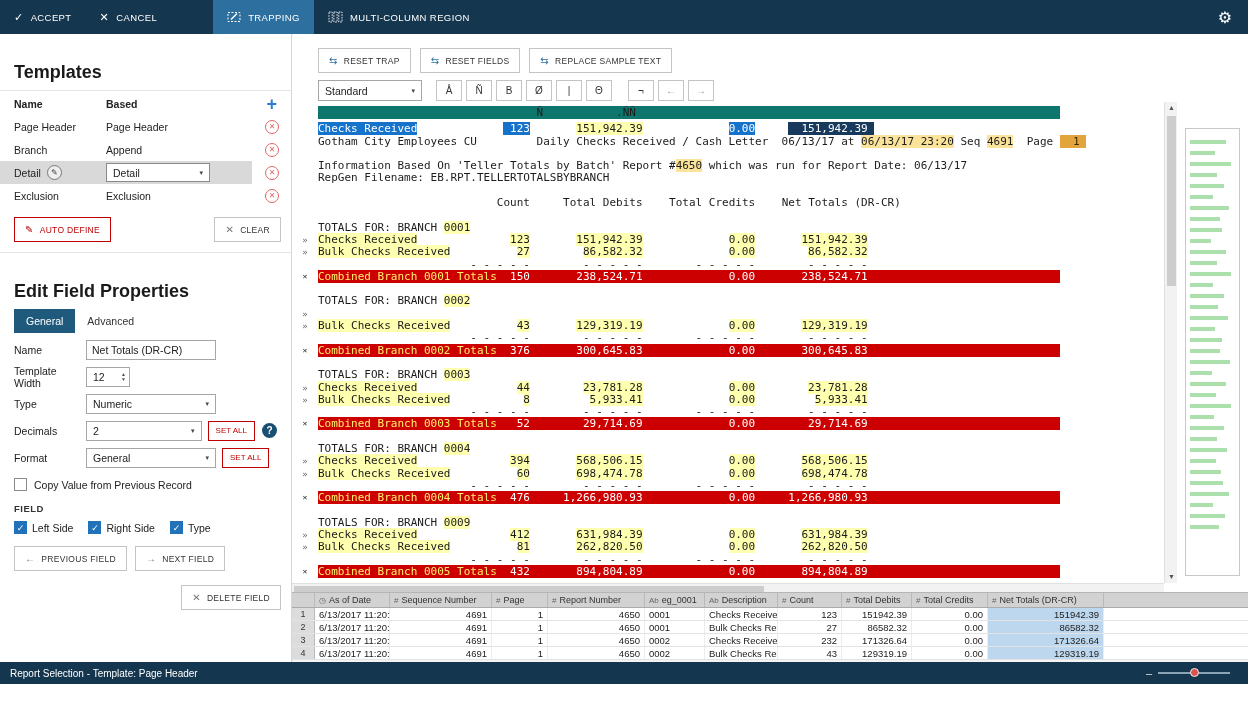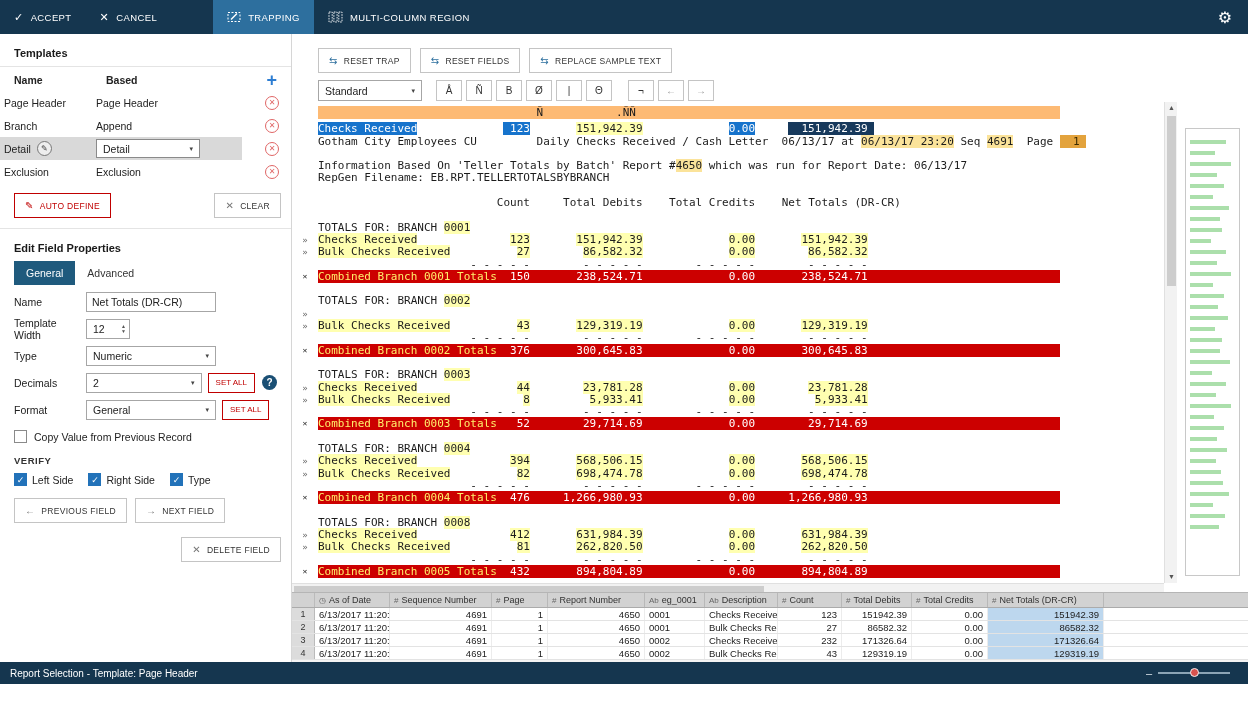--- a/index.html
+++ b/index.html
@@ -11,25 +11,25 @@
 .tb-btn{display:flex;align-items:center;gap:7px;height:34px;padding:0 14px;font-size:9.5px;letter-spacing:.4px;cursor:pointer;white-space:nowrap}
 .tb-tabs{display:flex;height:34px;margin-left:42px}
 .tb-tab.active{background:#2d6f9e}
 .tb-spacer{flex:1}
 .gear{font-size:16px;margin-right:16px;cursor:pointer}
 .ic svg{display:block}
 .ic-g{font-size:11px}
 
 
 .left-panel{position:absolute;left:0;top:34px;width:292px;height:628px;background:#fff;border-right:1px solid #d6d6d6;overflow:hidden}
-.lp-h2{font-size:11px;font-weight:bold;color:#1a1a1a;margin:13px 14px 7px}
+.lp-h2{font-size:18px;font-weight:bold;color:#1a1a1a;margin:28px 14px 7px}
 .lp-div{height:1px;background:#e4e4e4;margin:0 0 4px}
 .tmpl-head{display:grid;grid-template-columns:92px 1fr 36px;align-items:center;padding:2px 6px 4px 14px;font-size:10.5px;font-weight:bold;color:#222}
 .add-btn{color:#2d7dd2;font-size:18px;font-weight:bold;text-align:right;cursor:pointer;line-height:14px;padding-right:8px}
-.tmpl-row{display:grid;grid-template-columns:92px 146px 1fr;align-items:center;height:23px;padding-left:4px;font-size:10.5px;color:#222}
+.tmpl-row{display:grid;grid-template-columns:92px 146px 1fr;align-items:center;height:23px;padding-left:14px;font-size:10.5px;color:#222}
 .tmpl-row.sel{background:#d9d9d9}
 .tr-name{display:flex;align-items:center;gap:6px}
 .editc{width:15px;height:15px;border:1px solid #777;border-radius:50%;font-size:8px;color:#444;display:inline-flex;align-items:center;justify-content:center;background:#eee}
 .select-sm{height:19px;border:1px solid #8a8a8a;background:#fff;display:flex;align-items:center;justify-content:space-between;padding:0 6px;width:104px;font-size:10.5px}
 .tr-del{display:flex;justify-content:flex-end;padding-right:12px;background:#fff;height:23px;align-items:center}
 .delc{width:14px;height:14px;border:1px solid #e06666;border-radius:50%;color:#e06666;font-size:8px;display:flex;align-items:center;justify-content:center;cursor:pointer;background:#fff}
 .tmpl-actions{display:flex;justify-content:space-between;margin:10px 10px 10px 14px}
 .btn{display:inline-flex;align-items:center;gap:6px;height:25px;padding:0 10px;background:#fff;border:1px solid #c4c4c4;font-size:8.5px;letter-spacing:.3px;color:#333;cursor:pointer;white-space:nowrap}
 .btn .bic{font-size:10px;color:#777}
 .btn-red{border-color:#c00000;color:#c00000}
@@ -64,21 +64,21 @@
 
 
 .report-view{position:absolute;left:292px;top:102px;width:872px;height:481px;background:#fff;overflow:hidden;font-family:"DejaVu Sans Mono","Liberation Mono",monospace;font-size:11px;line-height:12.3px;color:#1c1c1c;padding-top:5px}
 .rl{display:flex;height:12.3px}
 .rl.trapline{margin-bottom:4px}
 .gut{width:26px;flex:none;text-align:center;font-size:9px;color:#666;line-height:12.3px}
 .gut.gx{color:#1a1a1a;font-size:8px}
 .txt{white-space:pre}
 .hlY{background:#ffffb0}
 .hlG{background:#fbe39a}
-.hlT{background:#fdba74}
+.hlT{background:#0f766e}
 .hlB{background:#1673cc;color:#fff}
 .hlN{background:#17395c;color:#fff}
 .hlO{background:#e3a33d;color:#3a2a00}
 .rL{background:#cc0000;color:#ffef6b}
 .rV{background:#cc0000;color:#fff}
 .rS{background:#cc0000}
 
 
 .vscroll{position:absolute;left:1164px;top:102px;width:13px;height:481px;background:#f2f2f2;border-left:1px solid #e0e0e0}
 .vthumb{position:absolute;left:2px;top:14px;width:9px;height:170px;background:#cdcdcd}
@@ -247,21 +247,21 @@
     <div class="selectc">
       <span>General</span>
       <span class="chev">▾</span>
     </div>
     <span class="setall">SET ALL</span>
   </div>
   <label class="chkrow">
     <span class="cb"></span>
     <span>Copy Value from Previous Record</span>
   </label>
-  <div class="verify-lbl">VERIFY</div>
+  <div class="verify-lbl">FIELD</div>
   <div class="vchecks" id="verify-checks">
       <label class="vchk">
         <span class="cb checked">✓</span>
         <span>Left Side</span>
       </label>
       <label class="vchk">
         <span class="cb checked">✓</span>
         <span>Right Side</span>
       </label>
       <label class="vchk">
@@ -431,37 +431,37 @@
     <div class="rl">
       <span class="gut"></span>
       <span class="txt"><span>TOTALS FOR: BRANCH </span><span class="hlY">0004</span></span>
     </div>
     <div class="rl">
       <span class="gut">»</span>
       <span class="txt"><span class="hlY">Checks Received</span><span>              </span><span class="hlY">394</span><span>       </span><span class="hlY">568,506.15</span><span>             </span><span class="hlY">0.00</span><span>       </span><span class="hlY">568,506.15</span></span>
     </div>
     <div class="rl">
       <span class="gut">»</span>
-      <span class="txt"><span class="hlY">Bulk Checks Received</span><span>          </span><span class="hlY">82</span><span>       </span><span class="hlY">698,474.78</span><span>             </span><span class="hlY">0.00</span><span>       </span><span class="hlY">698,474.78</span></span>
+      <span class="txt"><span class="hlY">Bulk Checks Received</span><span>          </span><span class="hlY">60</span><span>       </span><span class="hlY">698,474.78</span><span>             </span><span class="hlY">0.00</span><span>       </span><span class="hlY">698,474.78</span></span>
     </div>
     <div class="rl">
       <span class="gut"></span>
       <span class="txt"><span>                       </span><span>- - - - -</span><span>        </span><span>- - - - -</span><span>        </span><span>- - - - -</span><span>        </span><span>- - - - -</span></span>
     </div>
     <div class="rl">
       <span class="gut gx">✕</span>
       <span class="txt"><span class="rL">Combined Branch 0004 Totals</span><span class="rS">  </span><span class="rV">476</span><span class="rS">     </span><span class="rV">1,266,980.93</span><span class="rS">             </span><span class="rV">0.00</span><span class="rS">     </span><span class="rV">1,266,980.93</span><span class="rS">                             </span></span>
     </div>
     <div class="rl">
       <span class="gut"></span>
       <span class="txt"></span>
     </div>
     <div class="rl">
       <span class="gut"></span>
-      <span class="txt"><span>TOTALS FOR: BRANCH </span><span class="hlY">0008</span></span>
+      <span class="txt"><span>TOTALS FOR: BRANCH </span><span class="hlY">0009</span></span>
     </div>
     <div class="rl">
       <span class="gut">»</span>
       <span class="txt"><span class="hlY">Checks Received</span><span>              </span><span class="hlY">412</span><span>       </span><span class="hlY">631,984.39</span><span>             </span><span class="hlY">0.00</span><span>       </span><span class="hlY">631,984.39</span></span>
     </div>
     <div class="rl">
       <span class="gut">»</span>
       <span class="txt"><span class="hlY">Bulk Checks Received</span><span>          </span><span class="hlY">81</span><span>       </span><span class="hlY">262,820.50</span><span>             </span><span class="hlY">0.00</span><span>       </span><span class="hlY">262,820.50</span></span>
     </div>
     <div class="rl">

